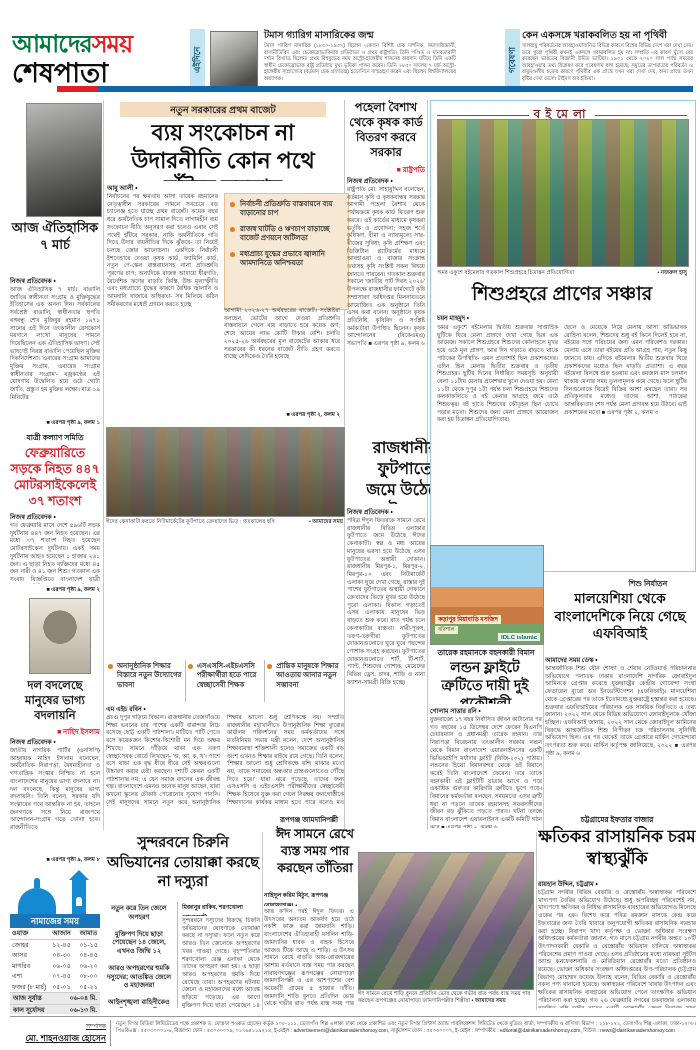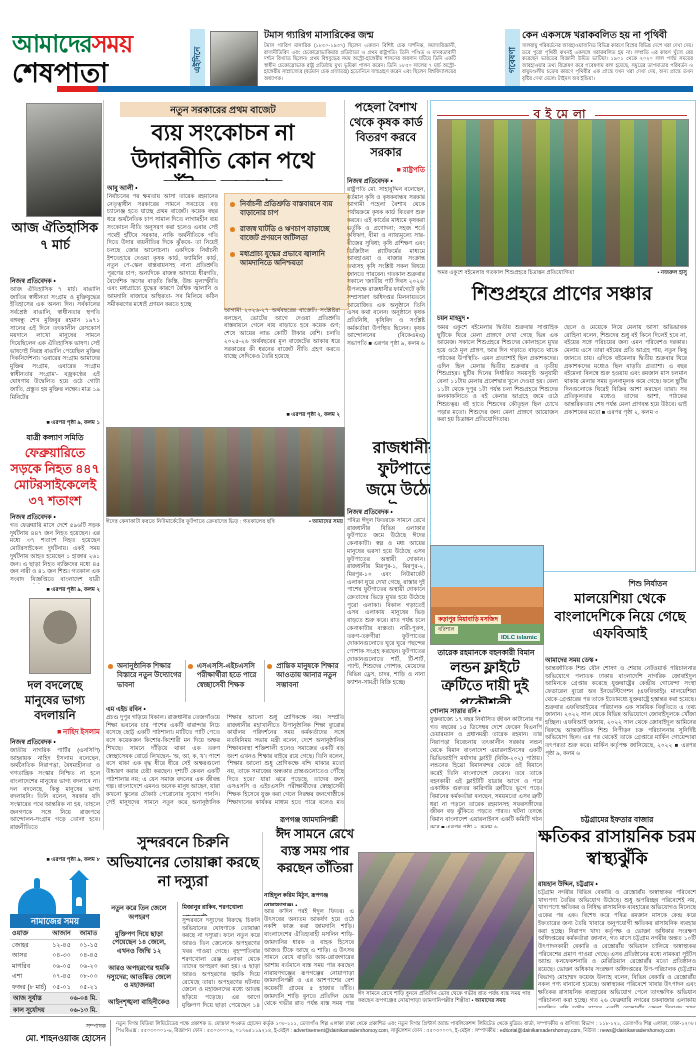--- a/index.html
+++ b/index.html
@@ -283,20 +283,20 @@
     <span>ঈদ সামনে রেখে শাড়ি বুননে প্রতিদিন ভোর থেকে গভীর রাত পর্যন্ত ব্যস্ত সময় পার করছেন রূপগঞ্জের নোয়াপাড়া জামদানিপল্লীর শিল্পীরা</span>
     <span class="cr">• আমাদের সময়</span>
   </div>
 
   <div class="abs kicker" style="left:538px;top:814px;width:158px;height:10px;">চট্টগ্রামের ইফতার বাজার</div>
   <div class="abs hl" style="left:538px;top:826px;width:158px;height:50px;font-size:17px;line-height:1.3;">ক্ষতিকর রাসায়নিক চরম স্বাস্থ্যঝুঁকি</div>
   <div class="abs byline" style="left:538px;top:879px;width:158px;height:9px;">রায়হান উদ্দিন, চট্টগ্রাম •</div>
   <div class="abs body-txt" style="left:538px;top:889px;width:158px;height:119px;">চট্টগ্রাম নগরীর বিভিন্ন বেকারি ও রেস্তোরাঁয় অস্বাস্থ্যকর পরিবেশে খাদ্যপণ্য তৈরির অভিযোগ উঠেছে। শুধু অপরিচ্ছন্ন পরিবেশেই নয়, খাদ্যপণ্যে ক্ষতিকর ও নিষিদ্ধ রাসায়নিক ব্যবহারের অভিযোগও মিলেছে একের পর এক। বিশেষ করে পবিত্র রমজান মাসকে কেন্দ্র করে ইফতারের জন্য তৈরি খাবারে অনুপযোগী ক্ষতিকর রাসায়নিক ব্যবহার করা হচ্ছে। নিরাপদ খাদ্য কর্তৃপক্ষ ও ভোক্তা অধিকার সংরক্ষণ অধিদপ্তরের কর্মকর্তারা জানান, গত মাসে চট্টগ্রাম নগরীর অন্তত ১০টি উৎপাদনকারী বেকারি ও রেস্তোরাঁয় অভিযান চালিয়ে অস্বাস্থ্যকর পরিবেশের প্রমাণ পাওয়া গেছে। এসব প্রতিষ্ঠানের মধ্যে নামকরা সুইটস অ্যান্ড কনফেকশনারি ও মেরিডিয়ান রেস্তোরাঁর মতো প্রতিষ্ঠানও রয়েছে। ভোক্তা অধিকার সংরক্ষণ অধিদপ্তরের উপ-পরিচালক (চট্টগ্রাম বিভাগ) মোহাম্মদ ফয়েজ উল্যাহ বলেন, বিভিন্ন বেকারি ও রেস্তোরাঁয় নকল পণ্য বানানো হয়েছে। অস্বাস্থ্যকর পরিবেশে খাবার উৎপাদন এবং ক্ষতিকর রাসায়নিক ব্যবহারের অভিযোগ পেলে তাৎক্ষণিক অভিযান পরিচালনা করা হচ্ছে। গত ২৬ ফেব্রুয়ারি নগরের চকবাজার এলাকায় অবস্থিত বঙ্গি ডাইন নামের একটি রেস্তোরাঁয় জেলা নিরাপদ খাদ্য কর্তৃপক্ষ ও জেলা প্রশাসনের যৌথ অভিযান চালানো হয়। কর্মকর্তারা জানান, রেস্তোরাঁটির রান্নাঘরে ঢুকতেই তেলাপোকা ও ইঁদুরের অবাধ বিচরণ চোখে পড়ে। রান্নাঘরের পরিবেশ ছিল নোংরা ও অপরিচ্ছন্ন, যা খাদ্যপণ্য তৈরির জন্য সম্পূর্ণ অনুপযুক্ত। ১ মার্চ মুরাদপুর এলাকায় অবস্থিত ব্যাংকুয়েট সুইটস অ্যান্ড কনফেকশনারিতে অভিযান চালিয়ে একই ধরনের চিত্র দেখতে পান কর্মকর্তারা। সেখানে রান্নাঘরে তেলাপোকা ■ এরপর পৃষ্ঠা ২, কলম ৫</div>
 
   <div class="rule-h" style="left:10px;top:1016px;width:686px;"></div>
-  <div class="abs" style="left:10px;top:1021px;width:96px;height:26px;">
+  <div class="abs" style="left:10px;top:1021px;width:96px;height:26px;text-decoration:underline;">
     <div class="f-editor-label">সম্পাদক</div>
     <div class="f-editor-name">মো. শাহনওয়াজ হোসেন</div>
   </div>
   <div class="rule-v" style="left:110px;top:1020px;height:26px;background:#999;"></div>
   <div class="abs f-imprint" style="left:116px;top:1020px;width:580px;height:28px;">নতুন দিগন্ত মিডিয়া লিমিটেডের পক্ষে প্রকাশক ড. মোস্তফা শওকত হোসেন কর্তৃক ১০৮-১১১, তেজগাঁও শিল্প এলাকা ঢাকা থেকে প্রকাশিত এবং নতুন দিগন্ত প্রিন্টার্স অ্যান্ড পাবলিকেশন্স লিমিটেড থেকে মুদ্রিত। বার্তা, সম্পাদকীয় ও বাণিজ্য বিভাগ : ১১৮-১২১, তেজগাঁও শিল্প এলাকা, ঢাকা-১২০৮। পিএবিএক্স : ৫৫০৩০০০১-৬, বিজ্ঞাপন ফোন : ৫৫০৩০০০৯, ০১৭৬৪১১৯২১৪, ই-মেইল : advertisement@dainikamadershomoy.com, সার্কুলেশন ফোন : ৫৫০৩০০০৭, ই-মেইল : সম্পাদকীয় : editorial@dainikamadershomoy.com, নিউজ : news@dainikamadershomoy.com</div>
 
 </div>
 
 </body></html>

